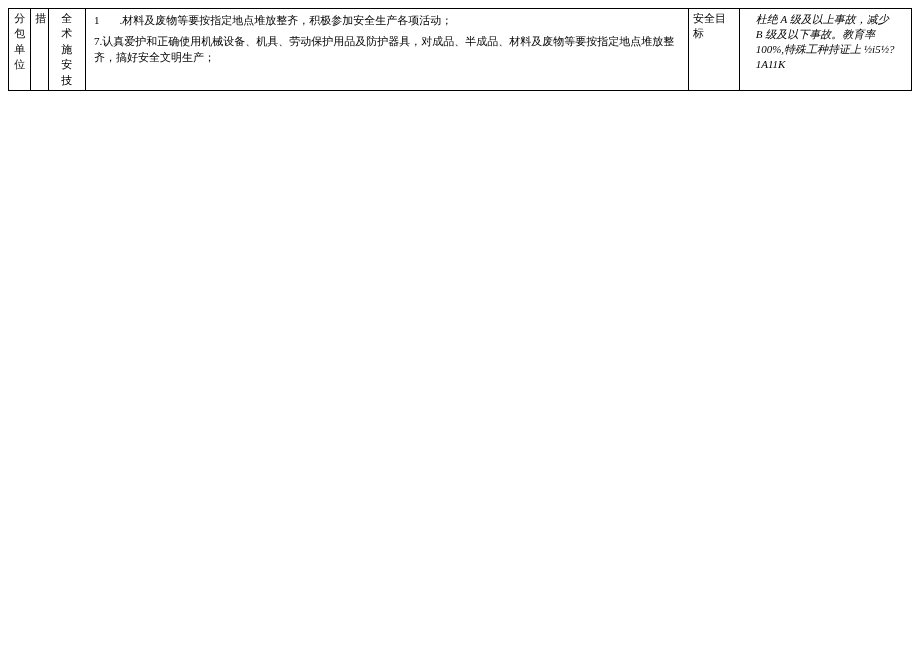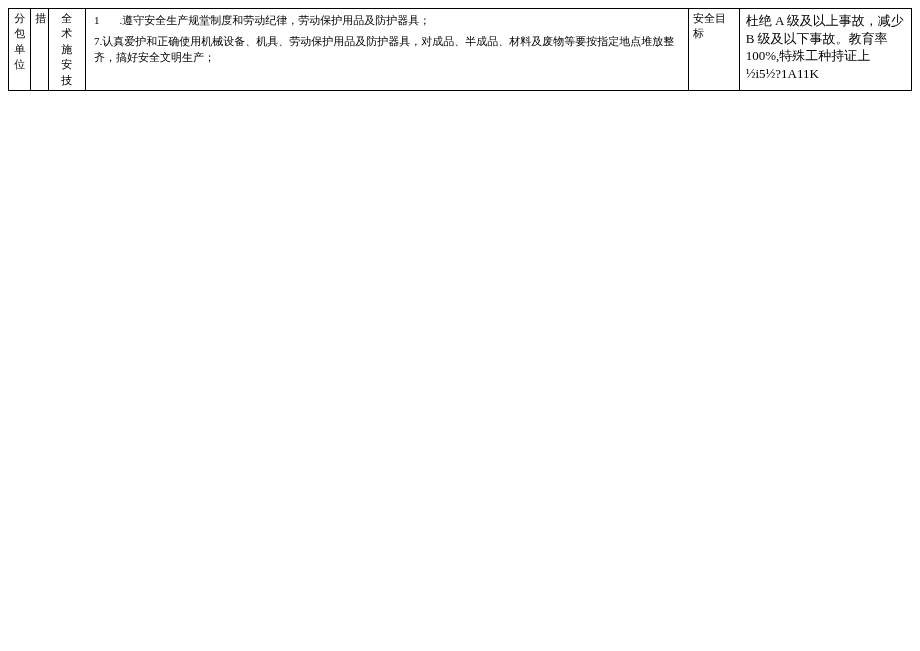--- a/index.html
+++ b/index.html
@@ -35,44 +35,45 @@
     white-space: pre-line;
   }
   .measures {
     padding: 4px 8px;
   }
   .measures .item1 {
     margin-bottom: 6px;
   }
   .num { display: inline-block; margin-right: 20px; }
   .targets {
-    padding: 3px 6px;
-    font-size: 13px;
+    padding: 3px 16px;
+    font-size: 11px;
     line-height: 1.35;
+    font-style: italic;
   }
 </style>
 </head>
 <body>
 
 <table>
   <tbody>
       <tr>
     <td class="col1 vert-text">分
 包
 单
 位</td>
     <td class="col2 vert-text">措</td>
     <td class="col3 vert-text">全
 术
 施
 安
 技</td>
     <td class="col4 measures">
       <div class="item1">
-        <span class="num">1</span><span>.遵守安全生产规堂制度和劳动纪律，劳动保护用品及防护器具；</span>
+        <span class="num">1</span><span>.材料及废物等要按指定地点堆放整齐，积极参加安全生产各项活动；</span>
       </div>
       <div>7.认真爱护和正确使用机械设备、机具、劳动保护用品及防护器具，对成品、半成品、材料及废物等要按指定地点堆放整齐，搞好安全文明生产；</div>
     </td>
     <td class="col5">安全目标</td>
     <td class="col6 targets">杜绝 A 级及以上事故，减少 B 级及以下事故。教育率 100%,特殊工种持证上 ½i5½?1A11K</td>
   </tr>
 </tbody>
   </table>
 
 </body></html>

